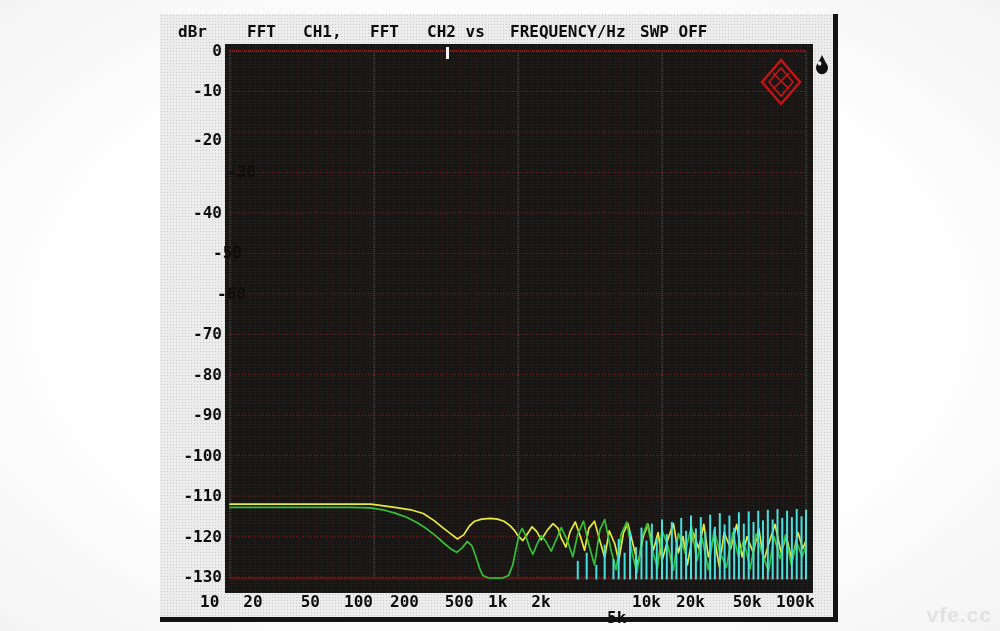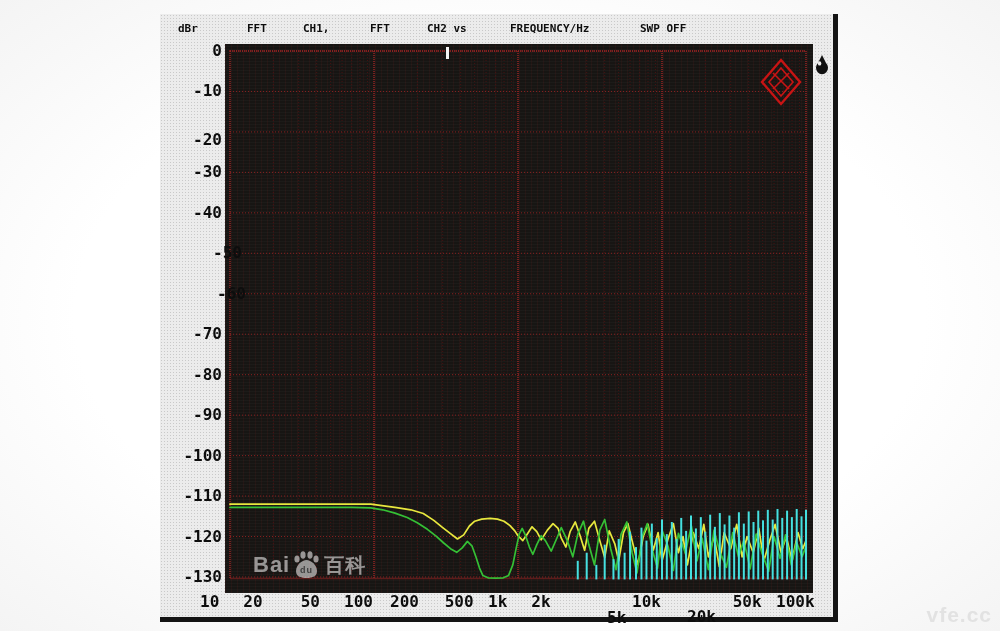--- a/index.html
+++ b/index.html
@@ -10,21 +10,21 @@
   }
   .screen{
     position:absolute;left:160px;top:14px;width:673px;height:603px;
     background-color:#ececec;
     background-image:radial-gradient(circle,#c9c9c9 0.7px,rgba(0,0,0,0) 0.9px);
     background-size:3px 3px;
     border-right:5px solid #141414;border-bottom:5px solid #141414;
   }
   .hdr{
     position:absolute;top:8px;height:20px;color:#0d0d0d;
-    font-size:11px;font-weight:bold;white-space:pre;letter-spacing:0px;
+    font-size:16px;font-weight:bold;white-space:pre;letter-spacing:0px;
   }
   .plot-bezel{
     position:absolute;left:65px;top:30px;width:588px;height:549px;
     background:#171513;
     background-image:
       repeating-linear-gradient(90deg, rgba(150,30,30,0.10) 0 1px, rgba(0,0,0,0) 1px 6px),
       repeating-linear-gradient(0deg, rgba(255,255,255,0.025) 0 1px, rgba(0,0,0,0) 1px 3px);
   }
   #plot-svg{position:absolute;left:69px;top:33px;}
   .plot-title{
@@ -166,21 +166,21 @@
       <line x1="572.5287540613133" x2="572.5287540613133" y1="532.4276923076923" y2="469.30769230769226" stroke="#45e0e0" stroke-width="2"></line>
       <line x1="577" x2="577" y1="532.4276923076923" y2="462.83384615384614" stroke="#45e0e0" stroke-width="2"></line>
     </svg>
 
   <div class="cursor-tick"></div>
 
   <div id="ylabels">
       <div class="ytick" style="top: 27px;">0</div>
       <div class="ytick" style="top: 67.4615px;">-10</div>
       <div class="ytick" style="top: 107.923px; margin-top: 8px;">-20</div>
-      <div class="ytick" style="top: 148.385px;">-30</div>
+      <div class="ytick" style="top: 148.385px; padding-left: 34px;">-30</div>
       <div class="ytick" style="top: 188.846px;">-40</div>
       <div class="ytick" style="top: 229.308px; margin-left: 20px;">-50</div>
       <div class="ytick" style="top: 269.769px; margin-left: 24px;">-60</div>
       <div class="ytick" style="top: 310.231px;">-70</div>
       <div class="ytick" style="top: 350.692px;">-80</div>
       <div class="ytick" style="top: 391.154px;">-90</div>
       <div class="ytick" style="top: 431.615px;">-100</div>
       <div class="ytick" style="top: 472.077px;">-110</div>
       <div class="ytick" style="top: 512.538px;">-120</div>
       <div class="ytick" style="top: 553px;">-130</div>
@@ -189,49 +189,35 @@
       <div class="xtick" style="left: 40px;">10</div>
       <div class="xtick" style="left: 83.3483px;">20</div>
       <div class="xtick" style="left: 140.652px;">50</div>
       <div class="xtick" style="left: 184px;">100</div>
       <div class="xtick" style="left: 230px;">200</div>
       <div class="xtick" style="left: 284.652px;">500</div>
       <div class="xtick" style="left: 328px;">1k</div>
       <div class="xtick" style="left: 371.348px;">2k</div>
       <div class="xtick" style="left: 447px; margin-top: 16px;">5k</div>
       <div class="xtick" style="left: 472px;">10k</div>
-      <div class="xtick" style="left: 527px; margin-top: 15px;">20k</div>
+      <div class="xtick" style="left: 516px;">20k</div>
       <div class="xtick" style="left: 572.652px;">50k</div>
       <div class="xtick" style="left: 616px;">100k</div>
     </div>
 
   <svg class="ap-logo" width="42" height="48" viewBox="0 0 42 48">
     <g stroke="#c81414" fill="none" stroke-width="2.4">
       <path d="M21 2 L40 24 L21 46 L2 24 Z"></path>
       <path d="M21 10 L33 24 L21 38 L9 24 Z" stroke-width="1.6"></path>
       <path d="M13 31 L29 15" stroke-width="1.6"></path>
       <path d="M13 15 L29 31" stroke-width="1.6"></path>
     </g>
   </svg>
 
   <svg class="balloon" width="14" height="20" viewBox="0 0 14 20">
     <path d="M7 0 L11 8 A6 6.4 0 1 1 3 8 Z" fill="#101010"></path>
     <ellipse cx="4.6" cy="8.4" rx="1.7" ry="2.2" fill="#efefef"></ellipse>
   </svg>
 
-  <div class="baidu">
-    <span>Bai</span>
-    <svg width="30" height="30" viewBox="0 0 30 30">
-      <g fill="rgba(255,255,255,0.55)">
-        <ellipse cx="6" cy="9" rx="2.6" ry="3.6"></ellipse>
-        <ellipse cx="12" cy="5" rx="2.6" ry="3.8"></ellipse>
-        <ellipse cx="19" cy="5" rx="2.6" ry="3.8"></ellipse>
-        <ellipse cx="25" cy="9" rx="2.6" ry="3.6"></ellipse>
-        <path d="M15.5 10 C20 10 26 15 26 21 C26 26 22 28 15.5 28 C9 28 5 26 5 21 C5 15 11 10 15.5 10 Z"></path>
-      </g>
-      <text x="15.5" y="23" text-anchor="middle" font-size="9" font-weight="bold" fill="rgba(40,40,40,0.8)" font-family="Liberation Sans, sans-serif">du</text>
-    </svg>
-    <span class="zh">百科</span>
-  </div>
 
 </div>
 
 <div class="site-mark">vfe.cc</div>
 
 </body></html>

